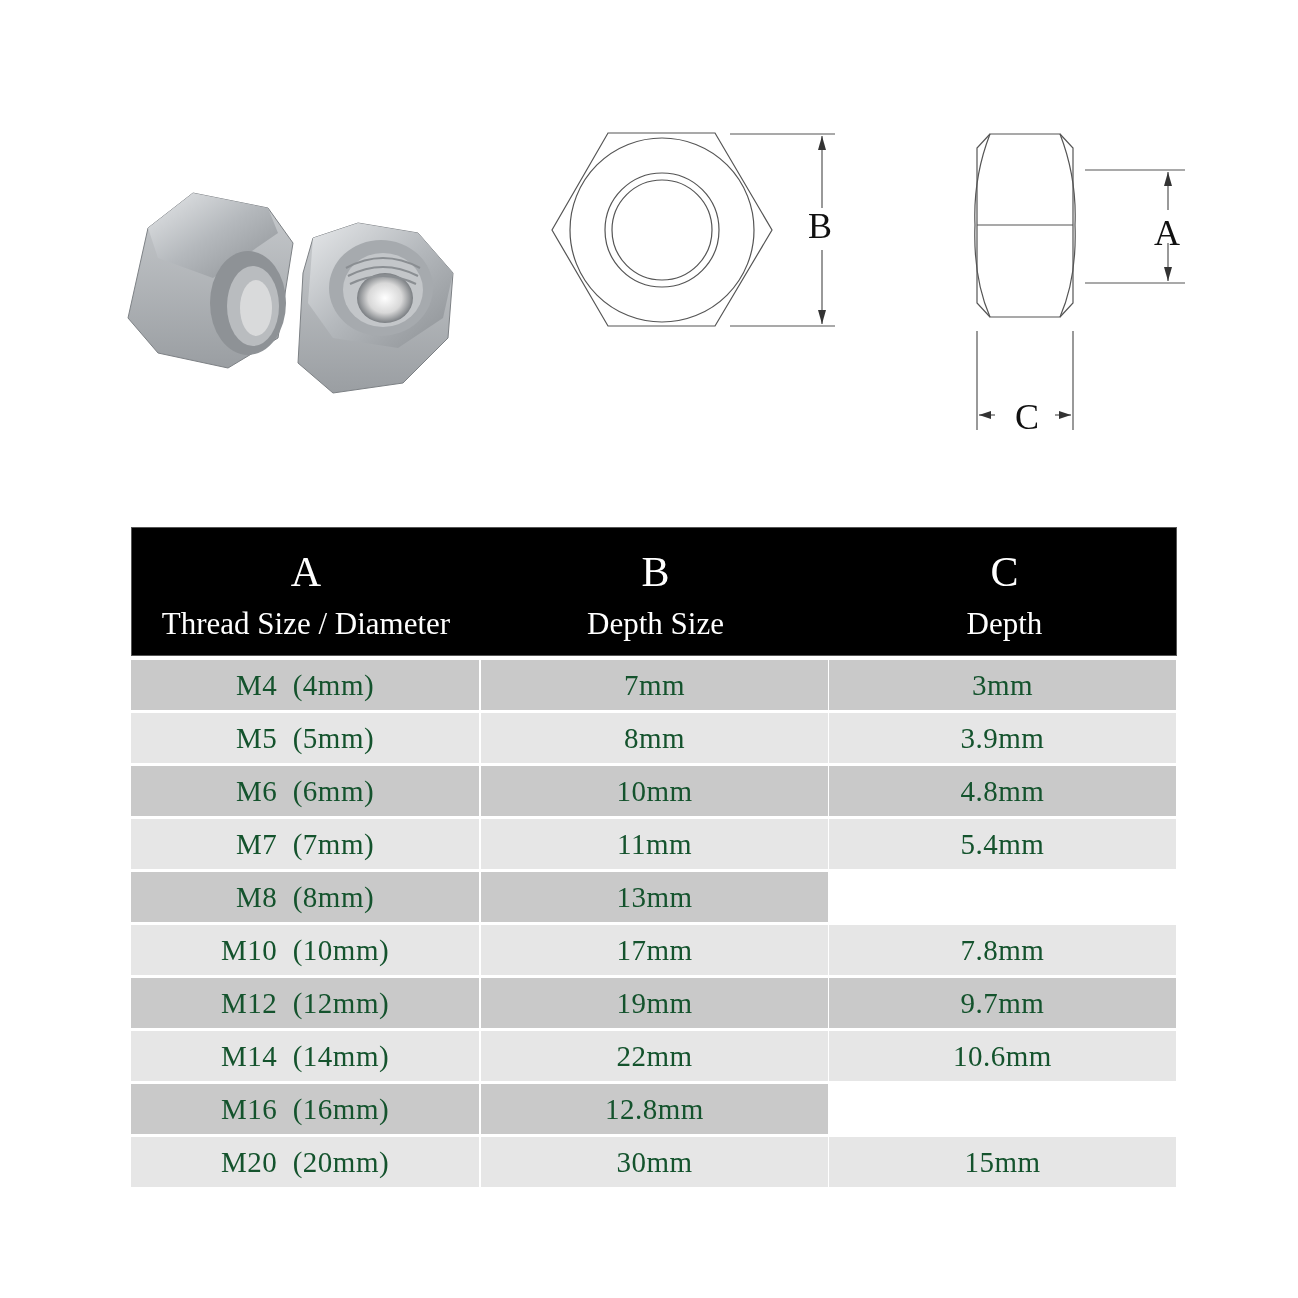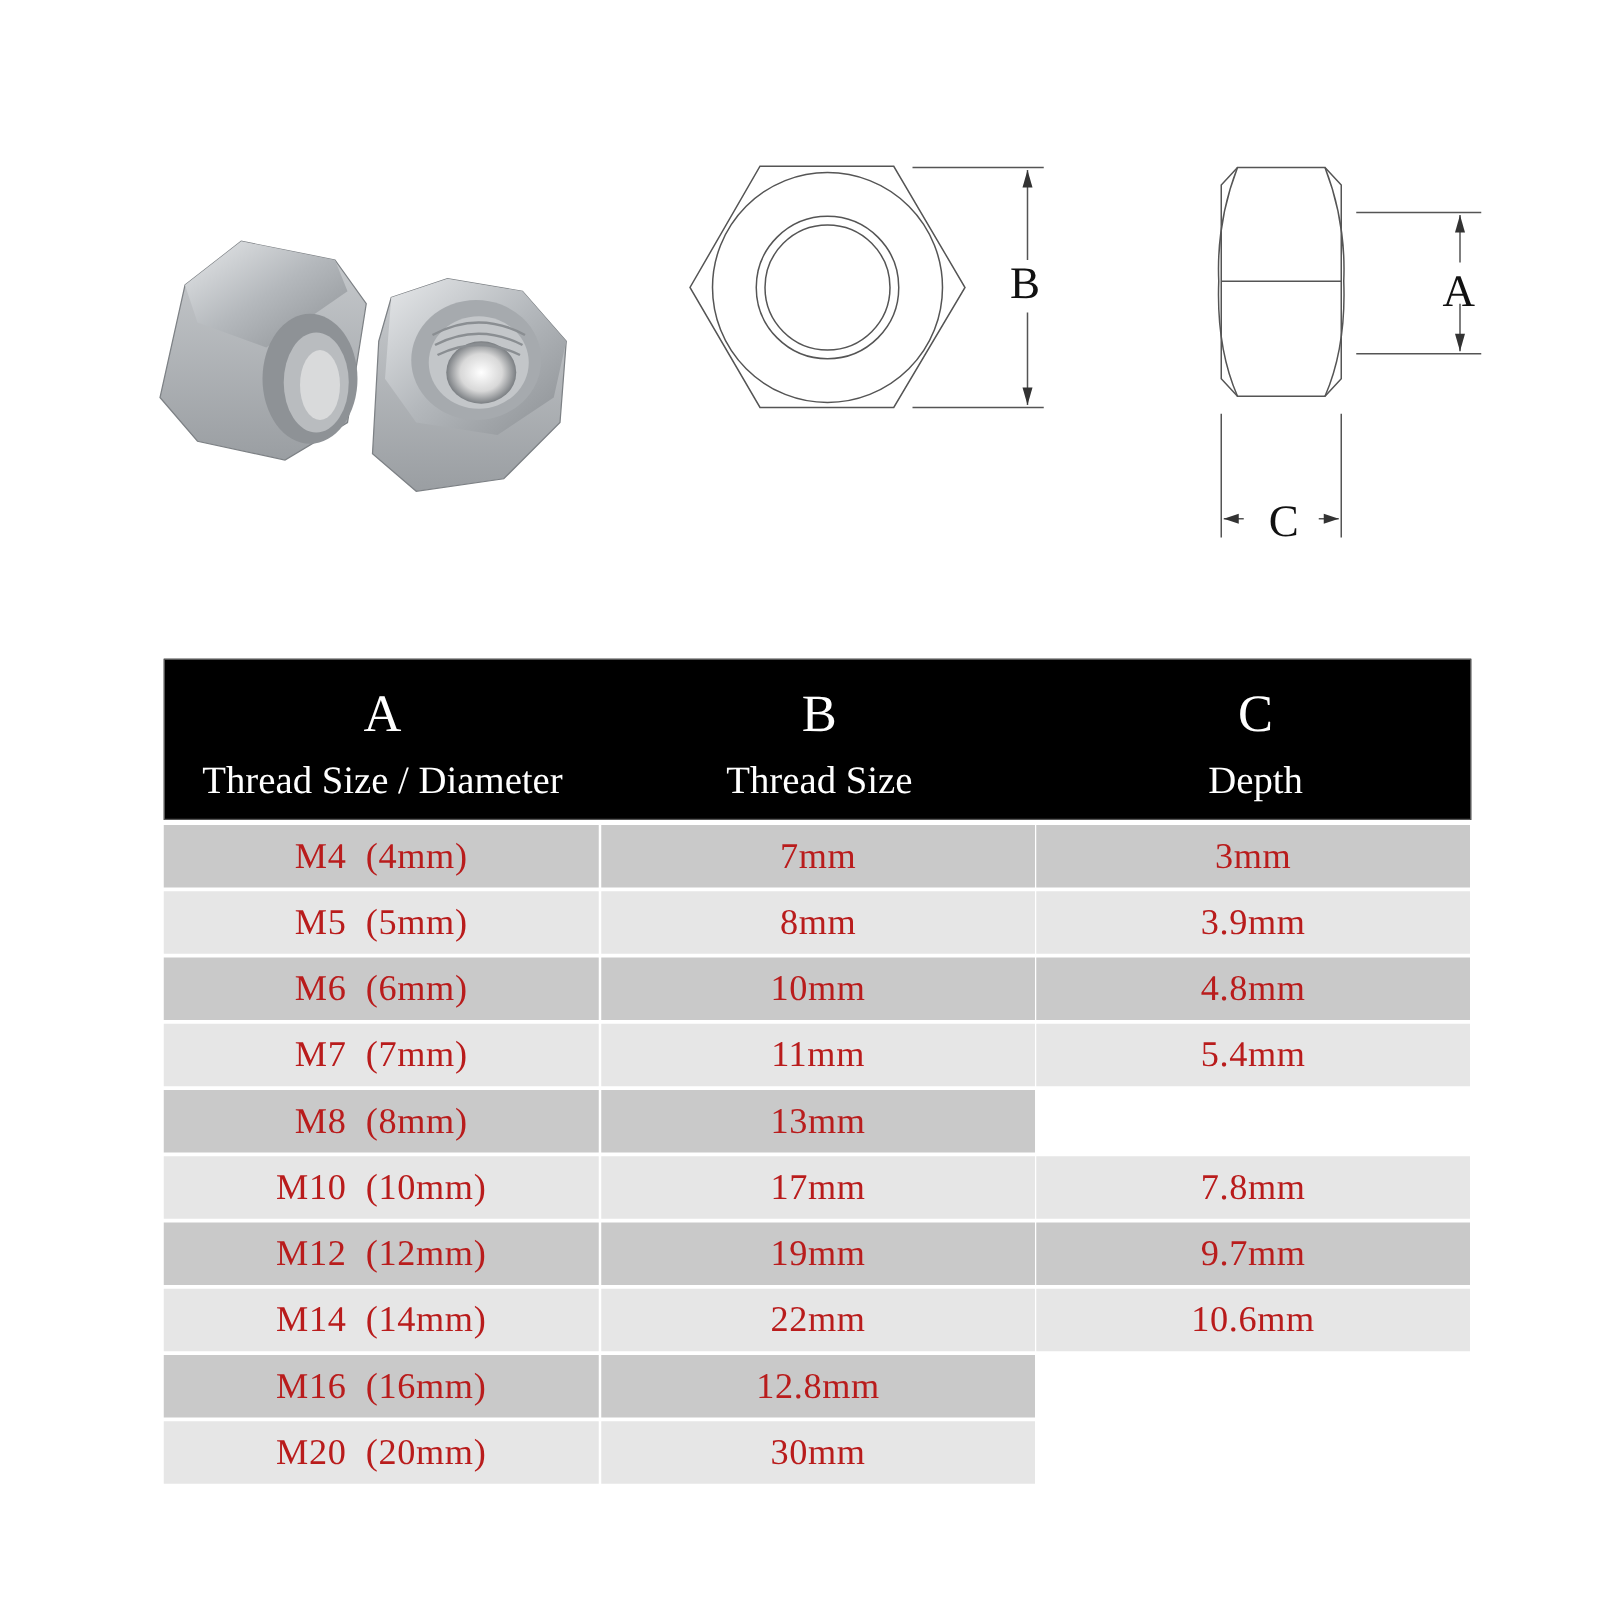--- a/index.html
+++ b/index.html
@@ -13,21 +13,21 @@
   .spec-table { position:absolute; left:131px; top:527px; width:1046px; }
   .thead { height:129px; background:#000; display:flex; border:1px solid #555; box-sizing:border-box; }
   .th { flex:0 0 auto; color:#fff; text-align:center; position:relative; }
   .th .letter { position:absolute; left:0; right:0; top:20px; font-size:42px; }
   .th .desc { position:absolute; left:0; right:0; top:78px; font-size:31px; }
   .tbody { margin-top:4px; }
   .row { display:flex; height:50px; margin-bottom:3px; }
   .row.dark .cell { background:#c9c9c9; }
   .row.light .cell { background:#e6e6e6; }
   .cell { height:100%; display:flex; align-items:center; justify-content:center;
-          font-size:29px; color:#b91c1c; box-sizing:border-box; }
+          font-size:29px; color:#14532d; box-sizing:border-box; }
   .c1 { width:348px; margin-right:2px; }
   .c2 { width:347px; margin-right:1px; }
   .c3 { width:347px; }
   .cell span { white-space:pre; letter-spacing:0.5px; }
 </style>
 </head>
 <body>
 
 <svg class="abs photo" viewBox="0 0 345 210">
   <defs>
@@ -103,21 +103,21 @@
 <div class="abs dim-label" style="left:1015px;top:396px;">C</div>
 
 <div class="spec-table">
   <div class="thead">
     <div class="th c1" style="margin-right:2px">
       <div class="letter">A</div>
       <div class="desc">Thread Size / Diameter</div>
     </div>
     <div class="th c2" style="margin-right:2px">
       <div class="letter">B</div>
-      <div class="desc">Thread Size</div>
+      <div class="desc">Depth Size</div>
     </div>
     <div class="th c3">
       <div class="letter">C</div>
       <div class="desc">Depth</div>
     </div>
   </div>
 
   <div class="tbody">
     <div class="row dark">
       <div class="cell c1">
@@ -212,15 +212,18 @@
           <span>12.8mm</span>
         </div>
     </div>
     <div class="row light">
       <div class="cell c1">
           <span>M20  (20mm)</span>
         </div>
       <div class="cell c2">
           <span>30mm</span>
         </div>
+      <div class="cell c3">
+          <span>15mm</span>
+        </div>
     </div>
   </div>
 </div>
 
 </body></html>

